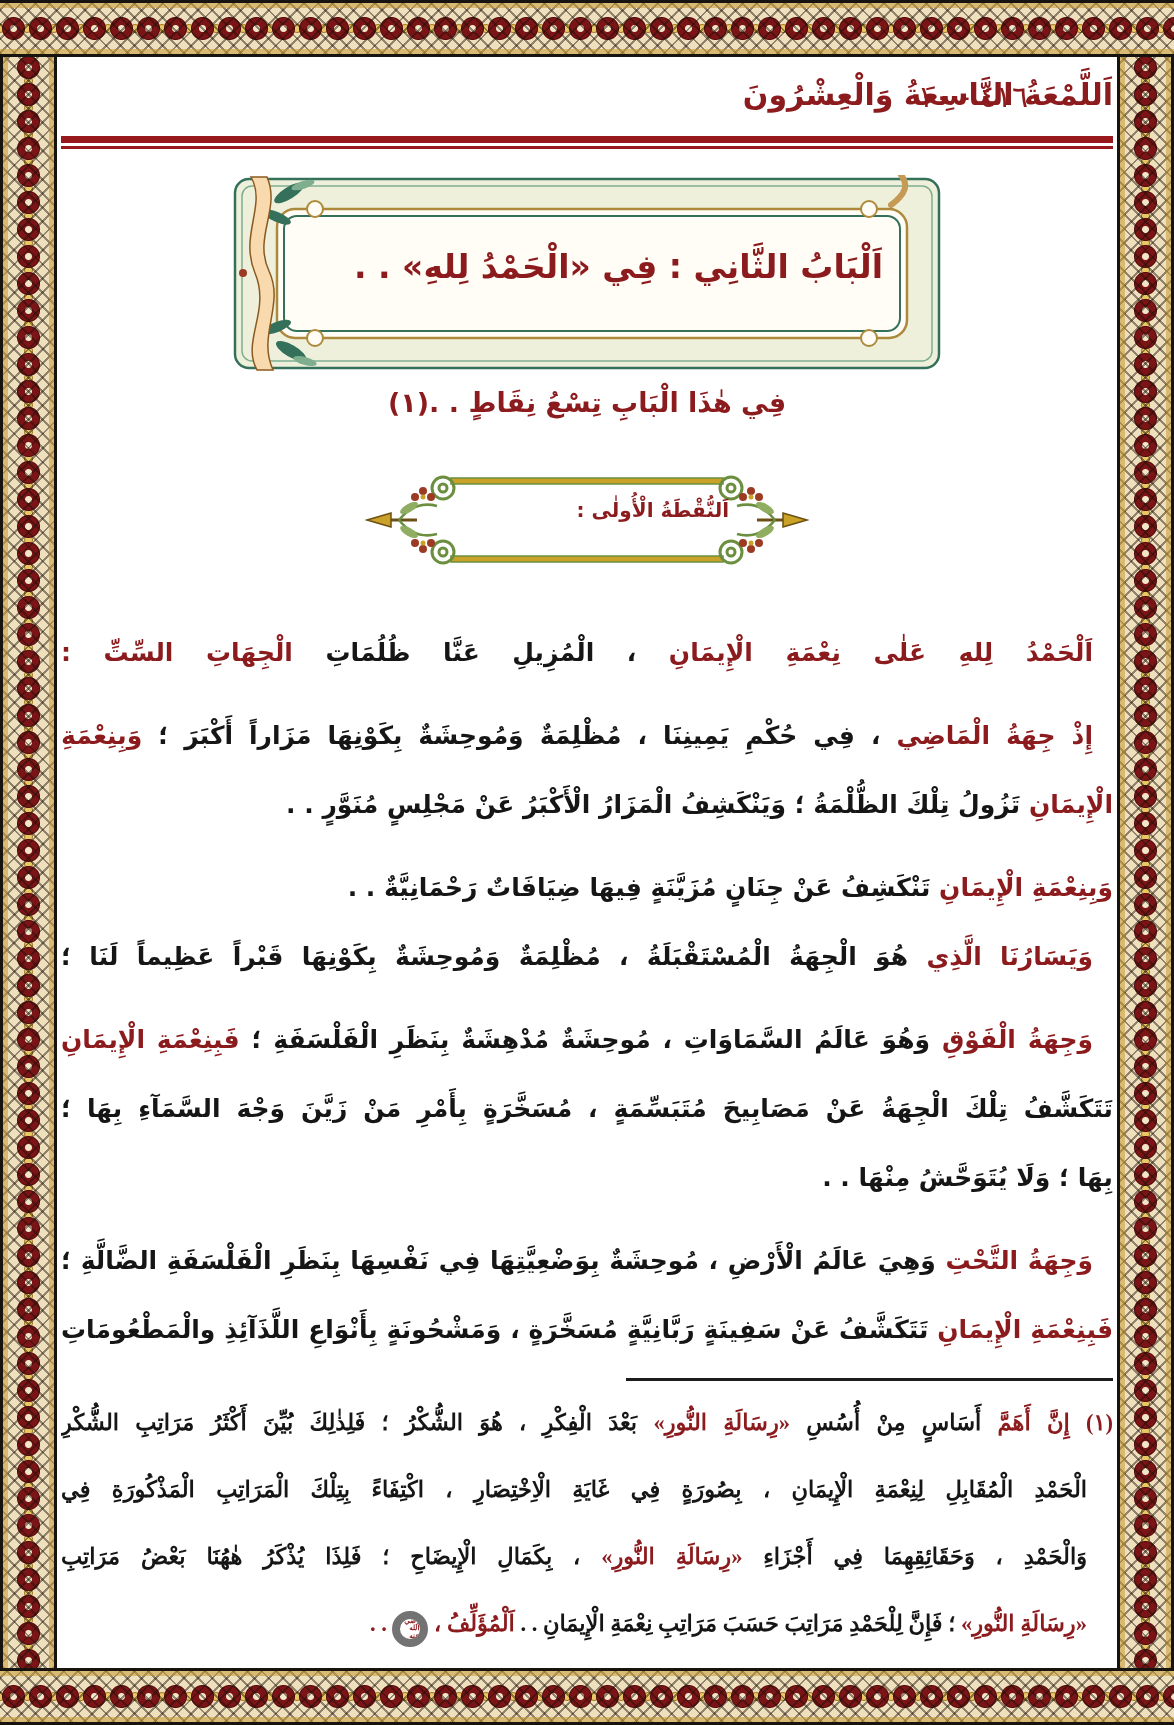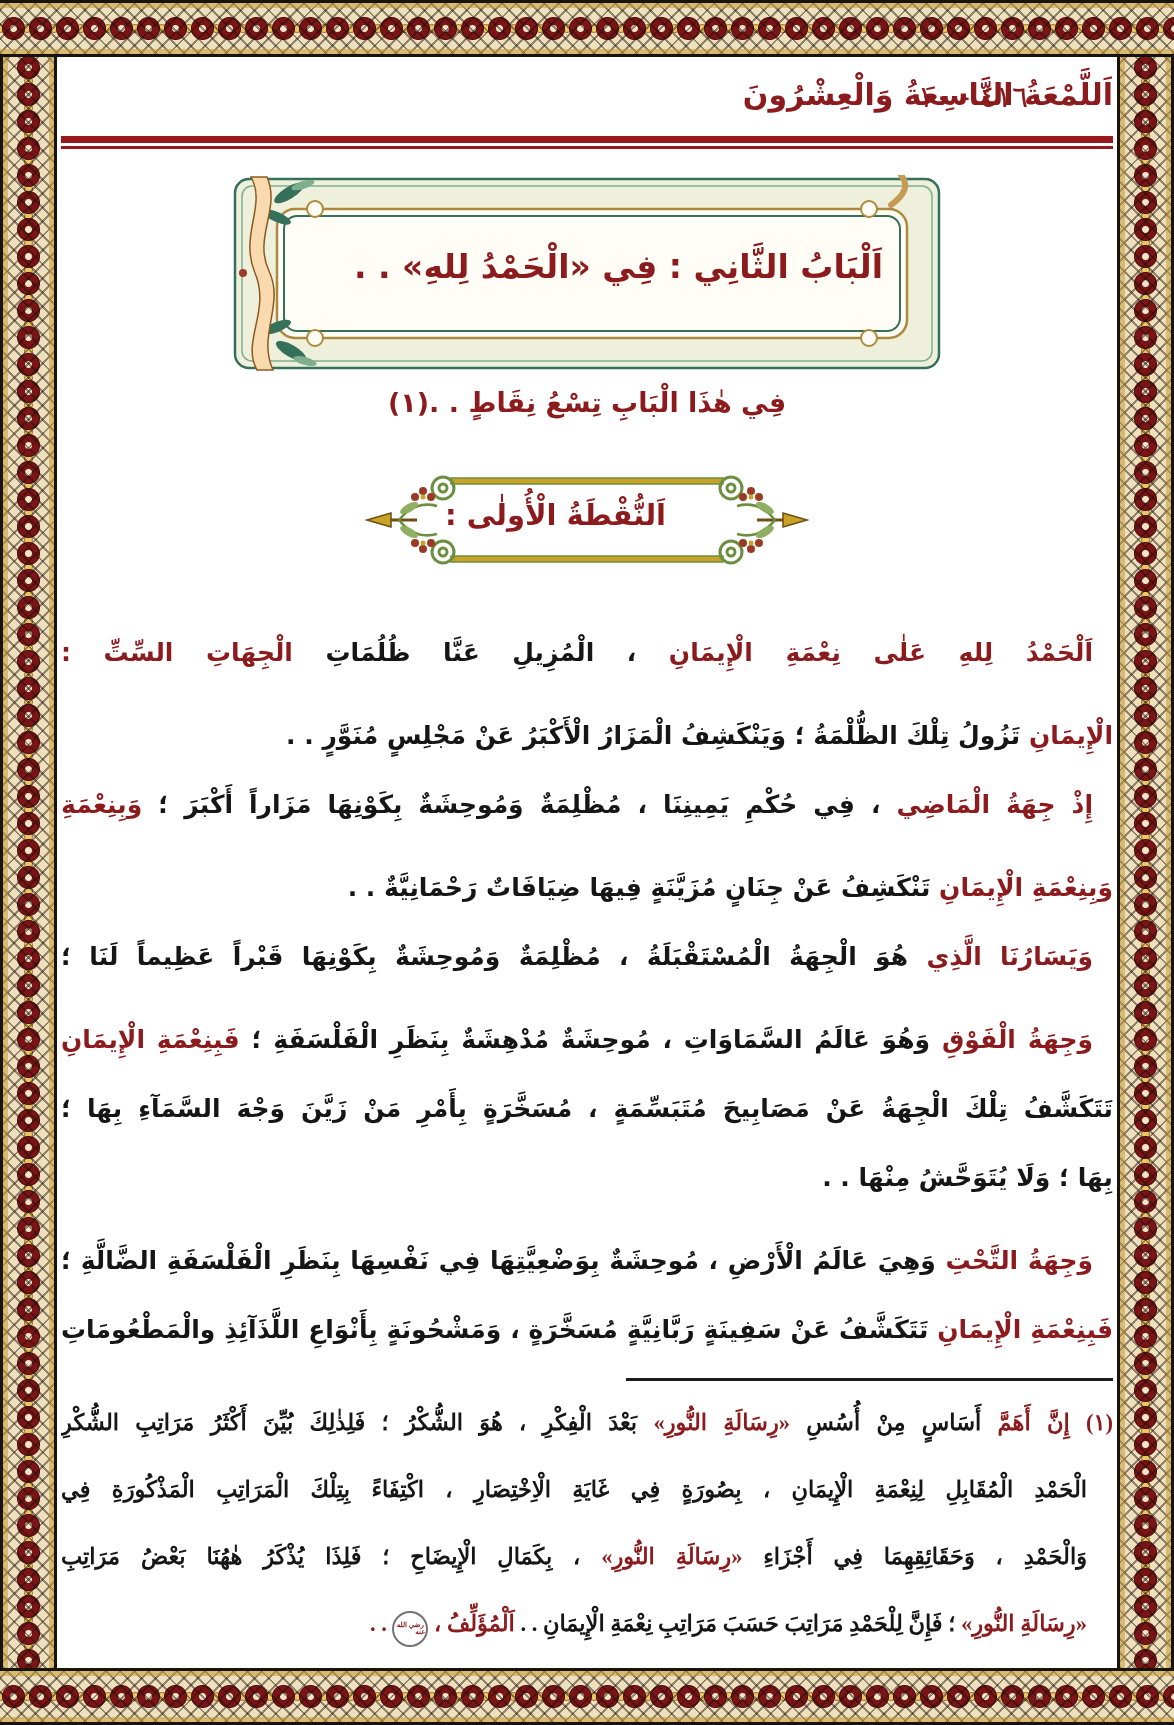--- a/index.html
+++ b/index.html
@@ -48,38 +48,38 @@
   .rule-thin{height:3px;background:#97191C;margin-top:3px;}
 
   .frame1{position:relative;width:712px;height:197px;margin:26px auto 0 auto;}
   .frame1 svg{position:absolute;inset:0;}
   .frame1 .cap{position:absolute;left:60px;right:60px;top:72px;text-align:right;font-size:33px;font-weight:bold;color:#8C1B1E;}
 
   .subtitle{margin-top:8px;text-align:center;font-size:27px;font-weight:bold;color:#8C1B1E;height:46px;line-height:46px;}
 
   .orn2{position:relative;width:444px;height:100px;margin:44px auto 0 auto;}
   .orn2 svg{position:absolute;inset:0;}
-  .orn2 .cap{position:absolute;left:80px;right:80px;top:28px;text-align:left;font-size:29px;font-weight:bold;color:#8C1B1E;}
+  .orn2 .cap{position:absolute;left:80px;right:80px;top:28px;text-align:right;font-size:20px;font-weight:bold;color:#8C1B1E;}
 
   .bodytext{margin-top:48px;font-size:25px;font-weight:bold;color:#161616;}
   .para{margin-bottom:14px;}
   .ln{height:69px;line-height:69px;overflow:hidden;text-align:justify;text-align-last:justify;}
   .ln.last{text-align-last:right;}
   .ind{padding-right:20px;}
 
   .fn-rule{width:487px;height:3px;background:#1c1c1c;margin:6px 0 0 auto;margin-right:0;margin-left:auto;}
   .footnote{margin-top:8px;font-size:22.5px;font-weight:bold;color:#161616;font-family:Liberation Serif, serif;}
   .footnote .ln{height:67px;line-height:67px;}
   .cont{padding-right:26px;}
 
   .seal{
     display:inline-flex;align-items:center;justify-content:center;
-    width:36px;height:36px;border:2px solid #737373;border-radius:50%;
+    width:36px;height:36px;border:8px solid #737373;border-radius:50%;
     box-sizing:border-box;color:#8C1B1E;font-size:7px;line-height:1.05;
-    text-align:center;vertical-align:middle;transform:translateY(3px);
+    text-align:right;vertical-align:middle;transform:translateY(3px);
     overflow:hidden;padding:1px;white-space:normal;
   }
 </style>
 </head>
 <body>
 
 <div class="bstrip bv b-left"></div>
 <div class="bstrip bv b-right"></div>
 <div class="bstrip bh b-top"></div>
 <div class="bstrip bh b-bottom"></div>
@@ -161,22 +161,22 @@
       <use href="#cluster" transform="translate(444,0) scale(-1,1)"></use>
     </svg>
     <div class="cap">اَلنُّقْطَةُ الْأُولٰى :</div>
   </div>
 
   <div class="bodytext">
     <div class="para">
       <div class="ln ind"><span class="red">اَلْحَمْدُ لِلهِ عَلٰى نِعْمَةِ الْإِيمَانِ</span> <span>، الْمُزِيلِ عَنَّا ظُلُمَاتِ</span> <span class="red">الْجِهَاتِ السِّتِّ :</span></div>
     </div>
     <div class="para">
+      <div class="ln ind"><span class="red">إِذْ جِهَةُ الْمَاضِي</span> <span>، فِي حُكْمِ يَمِينِنَا ، مُظْلِمَةٌ وَمُوحِشَةٌ بِكَوْنِهَا مَزَاراً أَكْبَرَ ؛</span> <span class="red">وَبِنِعْمَةِ</span></div>
       <div class="ln last"><span class="red">الْإِيمَانِ</span> <span>تَزُولُ تِلْكَ الظُّلْمَةُ ؛ وَيَنْكَشِفُ الْمَزَارُ الْأَكْبَرُ عَنْ مَجْلِسٍ مُنَوَّرٍ . .</span></div>
-      <div class="ln ind"><span class="red">إِذْ جِهَةُ الْمَاضِي</span> <span>، فِي حُكْمِ يَمِينِنَا ، مُظْلِمَةٌ وَمُوحِشَةٌ بِكَوْنِهَا مَزَاراً أَكْبَرَ ؛</span> <span class="red">وَبِنِعْمَةِ</span></div>
     </div>
     <div class="para">
       <div class="ln last"><span class="red">وَبِنِعْمَةِ الْإِيمَانِ</span> <span>تَنْكَشِفُ عَنْ جِنَانٍ مُزَيَّنَةٍ فِيهَا ضِيَافَاتٌ رَحْمَانِيَّةٌ . .</span></div>
       <div class="ln ind"><span class="red">وَيَسَارُنَا الَّذِي</span> <span>هُوَ الْجِهَةُ الْمُسْتَقْبَلَةُ ، مُظْلِمَةٌ وَمُوحِشَةٌ بِكَوْنِهَا قَبْراً عَظِيماً لَنَا ؛</span></div>
     </div>
     <div class="para">
       <div class="ln ind"><span class="red">وَجِهَةُ الْفَوْقِ</span> <span>وَهُوَ عَالَمُ السَّمَاوَاتِ ، مُوحِشَةٌ مُدْهِشَةٌ بِنَظَرِ الْفَلْسَفَةِ ؛</span> <span class="red">فَبِنِعْمَةِ الْإِيمَانِ</span></div>
       <div class="ln"><span>تَتَكَشَّفُ تِلْكَ الْجِهَةُ عَنْ مَصَابِيحَ مُتَبَسِّمَةٍ ، مُسَخَّرَةٍ بِأَمْرِ مَنْ زَيَّنَ وَجْهَ السَّمَآءِ بِهَا ؛ يُسْتَأْنَسُ</span></div>
       <div class="ln last"><span>بِهَا ؛ وَلَا يُتَوَحَّشُ مِنْهَا . .</span></div>
     </div>

